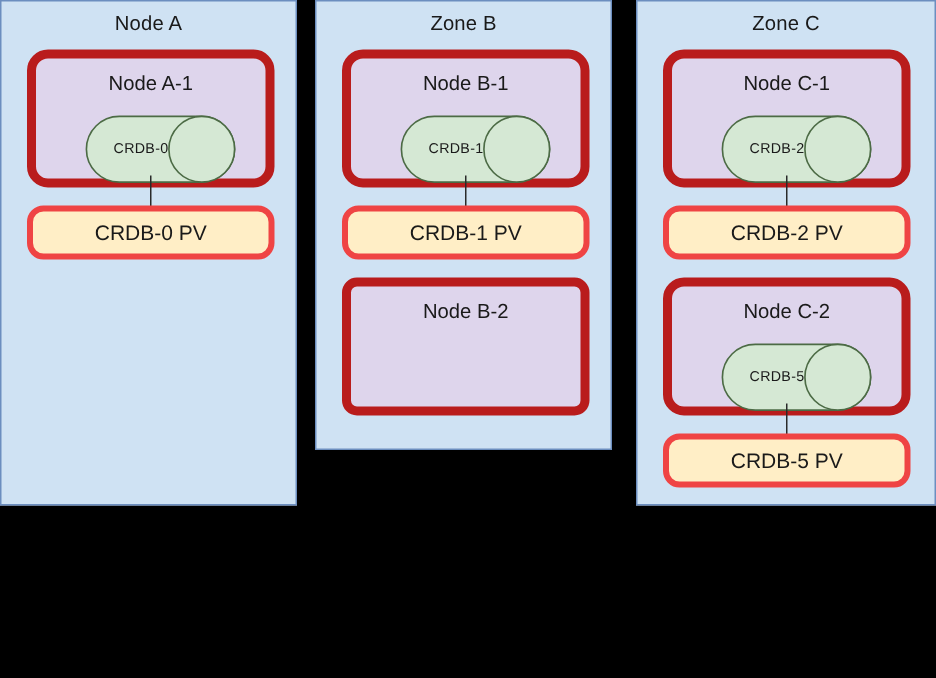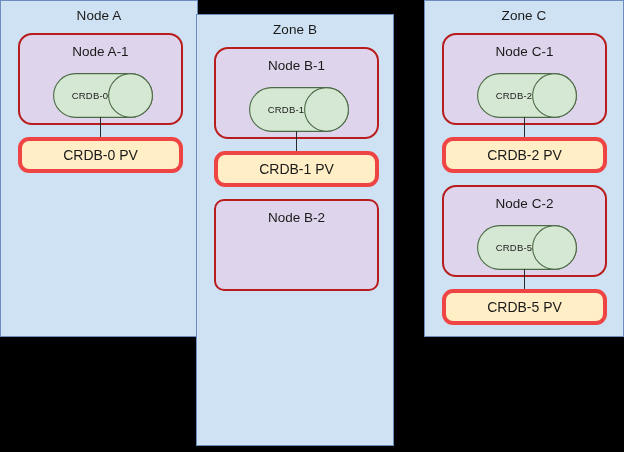--- a/index.html
+++ b/index.html
@@ -40,21 +40,21 @@
     font-size: 13.5px;
     color: #1a1a1a;
     letter-spacing: 0.1px;
     white-space: nowrap;
   }
 
   
   .node {
     position: absolute;
     background: #ded5ec;
-    border: 2px solid #b91c1c;
+    border: 6px solid #b91c1c;
     border-radius: 14px;
     box-sizing: border-box;
   }
   .node-title {
     position: absolute;
     top: 9px;
     left: 0;
     width: 100%;
     text-align: center;
     font-size: 13.5px;
@@ -132,21 +132,21 @@
       </div>
     </div>
 
     <div class="connector" style="left:99px; top:116px; height:21px;"></div>
 
     <div class="pv" style="left:17px; top:136px; width:165px; height:36px;">
       <span class="pv-label">CRDB-0 PV</span>
     </div>
   </div>
 
-  <div class="zone" style="left:196px; top:0px; width:198px; height:432px;margin-top:14px;">
+  <div class="zone" style="left:210px; top:0px; width:198px; height:300px;">
     <div class="zone-title">Zone B</div>
 
     <div class="node" style="left:17px; top:32px; width:165px; height:92px;">
       <div class="node-title">Node B-1</div>
 
       <div class="cyl" style="left:33px; top:38px; width:100px; height:45px;">
         <svg width="100" height="45" viewBox="0 0 100 45" xmlns="http://www.w3.org/2000/svg">
           <path d="M22.5,0.6 H77.5 A21.9,21.9 0 0 1 77.5,44.4 H22.5 A21.9,21.9 0 0 1 22.5,0.6 Z" fill="#d5e8d4" stroke="#4c6b45" stroke-width="1.1"></path>
           <ellipse cx="77.5" cy="22.5" rx="21.9" ry="21.9" fill="#d5e8d4" stroke="#4c6b45" stroke-width="1.1"></ellipse>
         </svg>

